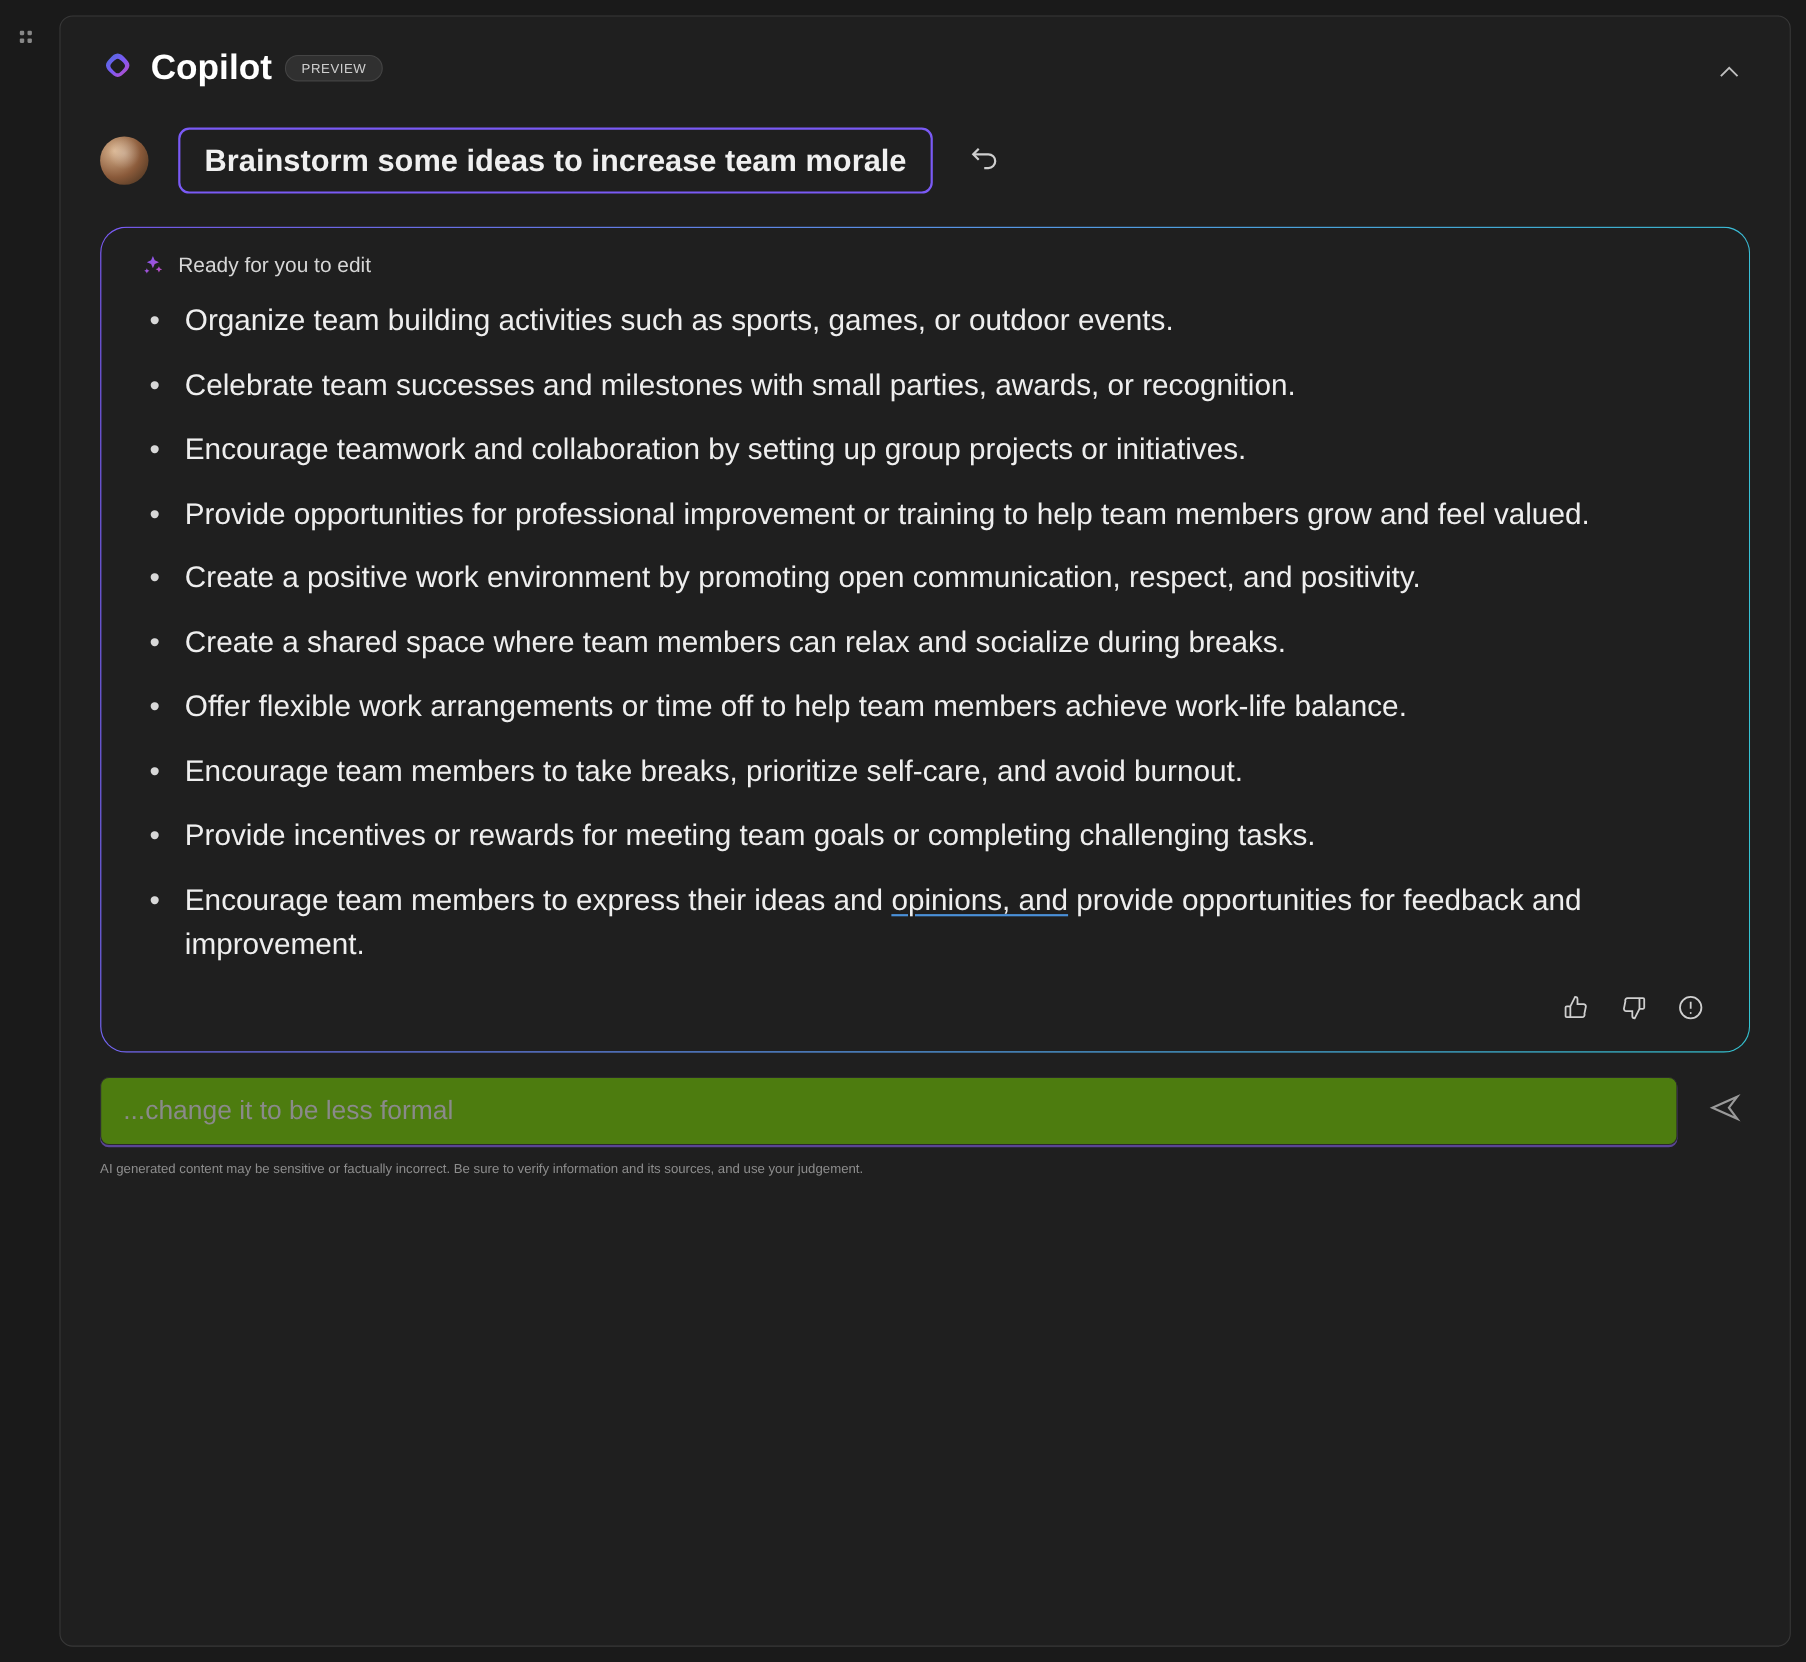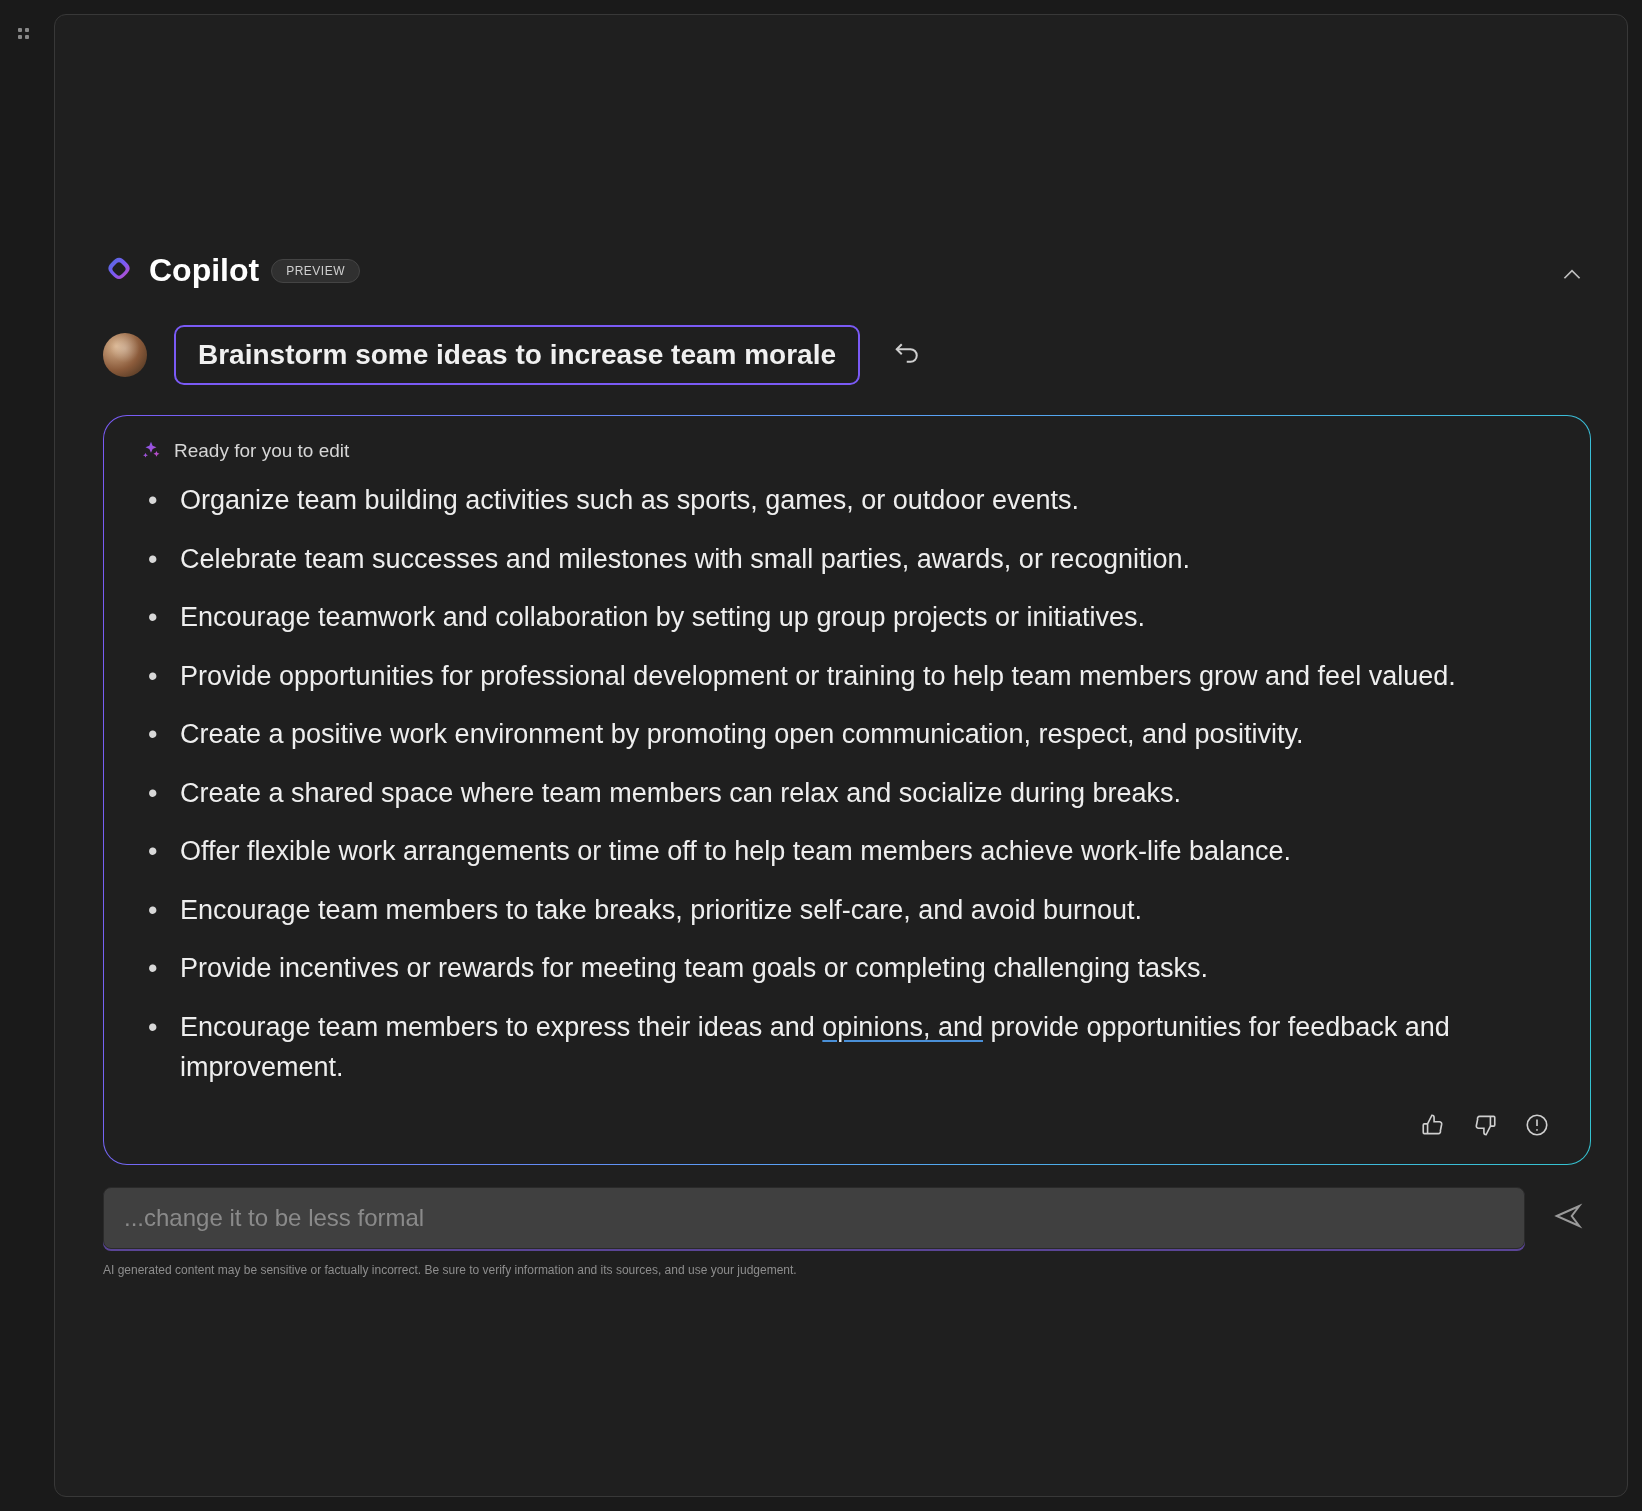--- a/index.html
+++ b/index.html
@@ -38,22 +38,21 @@
     position: absolute;
     top: 14px;
     left: 54px;
     right: 14px;
     bottom: 14px;
     border: 1px solid #383838;
     border-radius: 12px;
     background: #1f1f1f;
     display: flex;
     flex-direction: column;
-    padding: 0 0 10px 12px;
-    justify-content: center;
+    padding: 0 0 10px 0;
   }
   .panel-header {
     display: flex;
     align-items: center;
     padding: 28px 36px 16px 36px;
     position: relative;
   }
   .copilot-logo {
     width: 32px;
     height: 32px;
@@ -178,21 +177,21 @@
     color: #cfcfcf;
   }
   .input-row {
     margin: 22px 36px 0 36px;
     display: flex;
     align-items: center;
     gap: 20px;
   }
   .chat-input {
     flex: 1;
-    background: #404040;
+    background: #4d7c0f;
     border: 1px solid #2a2a2a;
     border-radius: 8px;
     padding: 16px 20px;
     font-size: 24px;
     color: #e0e0e0;
     font-family: inherit;
     box-shadow: 0 2px 0 0 rgba(138, 101, 245, 0.55);
   }
   .chat-input::placeholder { color: #8a8a8a; }
   .send-btn {
@@ -260,21 +259,21 @@
         </defs>
         <path fill="url(#g2)" d="M12 2l1.8 4.2L18 8l-4.2 1.8L12 14l-1.8-4.2L6 8l4.2-1.8L12 2zm6 10l1 2.3L21.3 15 19 16l-1 2.3-1-2.3L14.7 15 17 14l1-2zM6 14l.8 1.8L8.6 16.6 6.8 17.4 6 19.2 5.2 17.4 3.4 16.6 5.2 15.8 6 14z"></path>
       </svg>
       <div class="ready-text">Ready for you to edit</div>
     </div>
 
     <ul class="ideas-list" id="ideas-list">
         <li>Organize team building activities such as sports, games, or outdoor events.</li>
         <li>Celebrate team successes and milestones with small parties, awards, or recognition.</li>
         <li>Encourage teamwork and collaboration by setting up group projects or initiatives.</li>
-        <li>Provide opportunities for professional development or training to help team members grow and feel valued.</li>
+        <li>Provide opportunities for professional improvement or training to help team members grow and feel valued.</li>
         <li>Create a positive work environment by promoting open communication, respect, and positivity.</li>
         <li>Create a shared space where team members can relax and socialize during breaks.</li>
         <li>Offer flexible work arrangements or time off to help team members achieve work-life balance.</li>
         <li>Encourage team members to take breaks, prioritize self-care, and avoid burnout.</li>
         <li>Provide incentives or rewards for meeting team goals or completing challenging tasks.</li>
         <li>Encourage team members to express their ideas and <span class="underlined-span">opinions, and</span> provide opportunities for feedback and improvement.</li>
       </ul>
 
     <div class="feedback-row">
       <div class="fb-icon">

